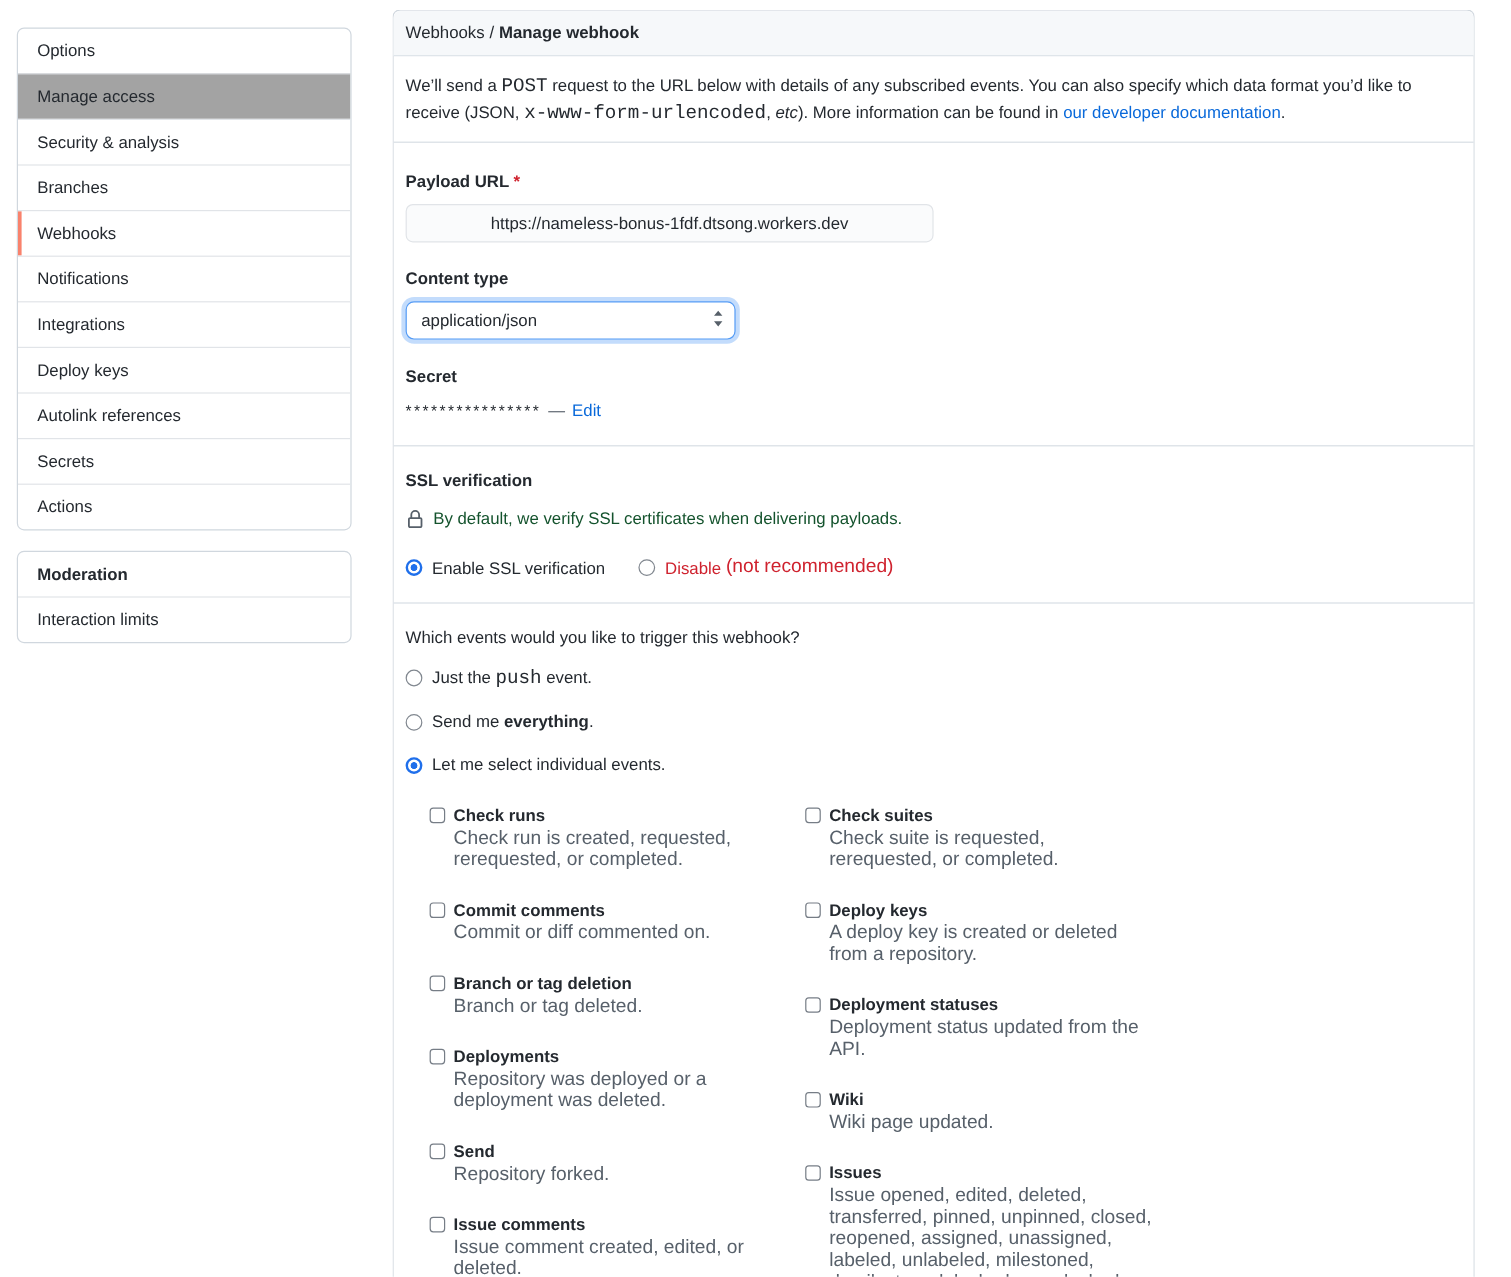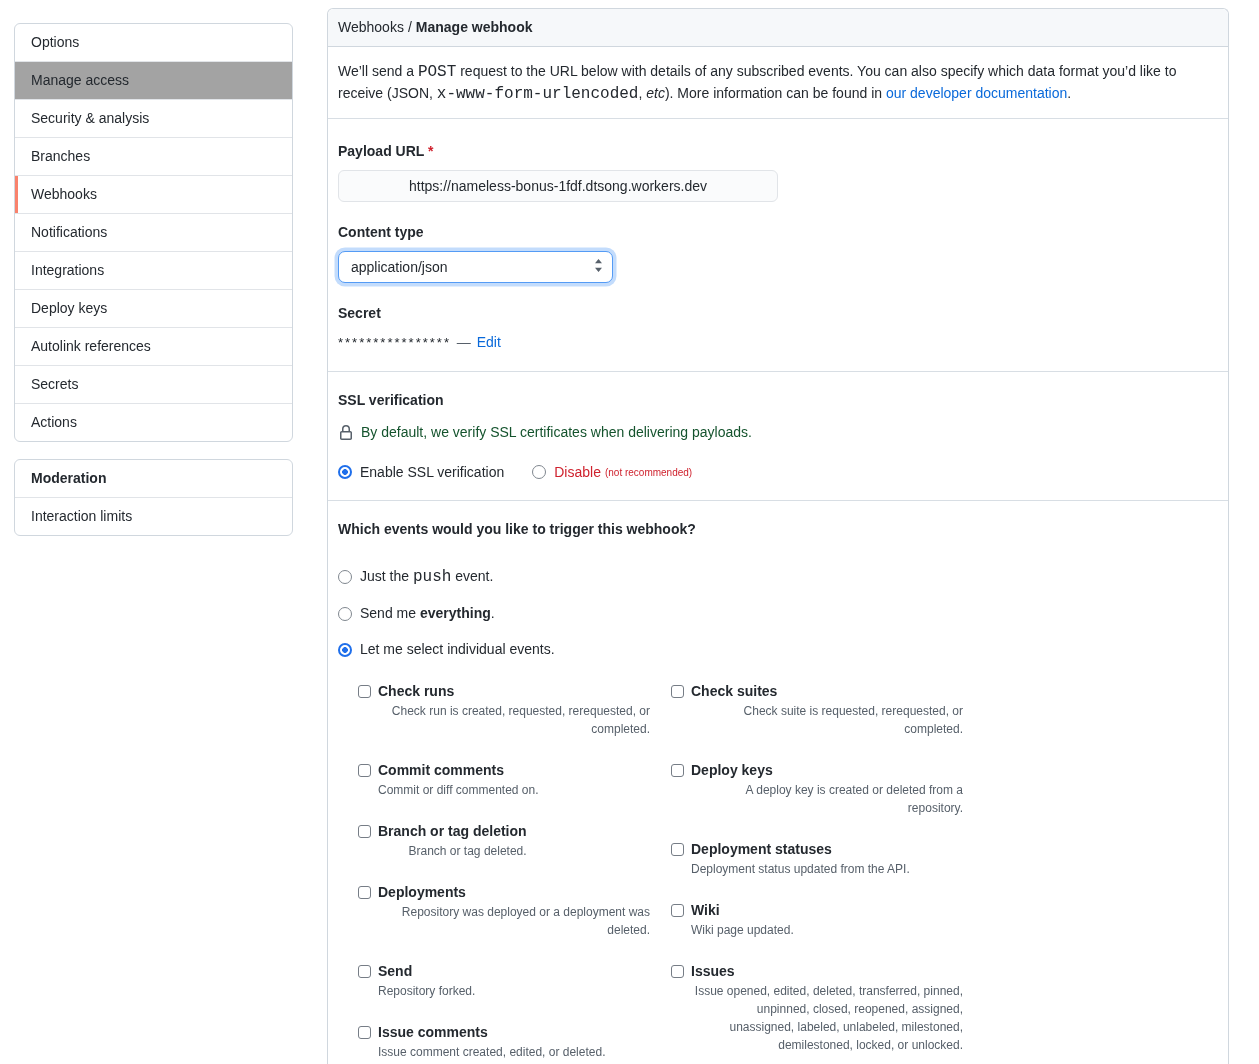--- a/index.html
+++ b/index.html
@@ -49,36 +49,36 @@
 
   .ssl-title { font-weight:bold; line-height:21px; margin-top:2px; }
   .ssl-note { display:flex; align-items:center; gap:7px; color:#14532d; margin:11px 0 0; line-height:21px; }
   .ssl-radios { display:flex; align-items:center; margin:21px 0 2px; }
 
   .radio { width:14px; height:14px; border-radius:50%; border:1px solid #80878f; background:#fff; flex:none; cursor:pointer; }
   .radio.checked { border:2px solid #1f6feb; background:radial-gradient(circle at 50% 50%, #1f6feb 0 2.6px, #fff 3.1px); }
   .radio-gap { margin-left:8px; }
   .ssl-enable-label { font-weight:normal; margin-left:8px; }
   .ssl-disable { color:#cf222e; margin-left:28px; padding-left:8px; }
-  .ssl-disable-note { color:#cf222e; font-size:10px; margin-left:4px; }
-
-  .events-q { font-weight:bold; line-height:21px; margin:2px 0 26px; }
+  .ssl-disable-note { color:#cf222e; font-size:16px; margin-left:4px; }
+
+  .events-q { font-weight:normal; line-height:21px; margin:2px 0 12px; }
   .trigger-row { display:flex; align-items:center; gap:8px; line-height:21px; margin-bottom:15px; cursor:pointer; }
 
   .events-grid { display:flex; margin:21px 0 0 20px; }
   .events-col { width:313px; flex:none; }
   .events-col.right { flex:1; }
   .event-item { display:flex; gap:7px; margin-bottom:22px; }
   .checkbox { width:13px; height:13px; border:1px solid #767d86; border-radius:3px; background:#fff; flex:none;
     position:relative; margin-top:4px; cursor:pointer; }
   .checkbox.checked { background:#1f6feb; border-color:#1f6feb; }
   .checkbox.checked::after { content:""; position:absolute; left:2px; top:2.5px; width:6px; height:3px;
     border-left:2px solid #fff; border-bottom:2px solid #fff; transform:rotate(-45deg); }
   .event-label { font-weight:bold; line-height:21px; cursor:pointer; }
-  .event-desc { font-size:12px; line-height:18px; color:#57606a; max-width:272px;text-align:right; }
+  .event-desc { font-size:16px; line-height:18px; color:#57606a; max-width:272px; }
 </style>
 </head>
 <body>
 
 <div class="page">
 
   <div class="sidebar">
     <div class="side-box">
       <div class="nav-item">Options</div>
       <div class="nav-item hover">Manage access</div>

